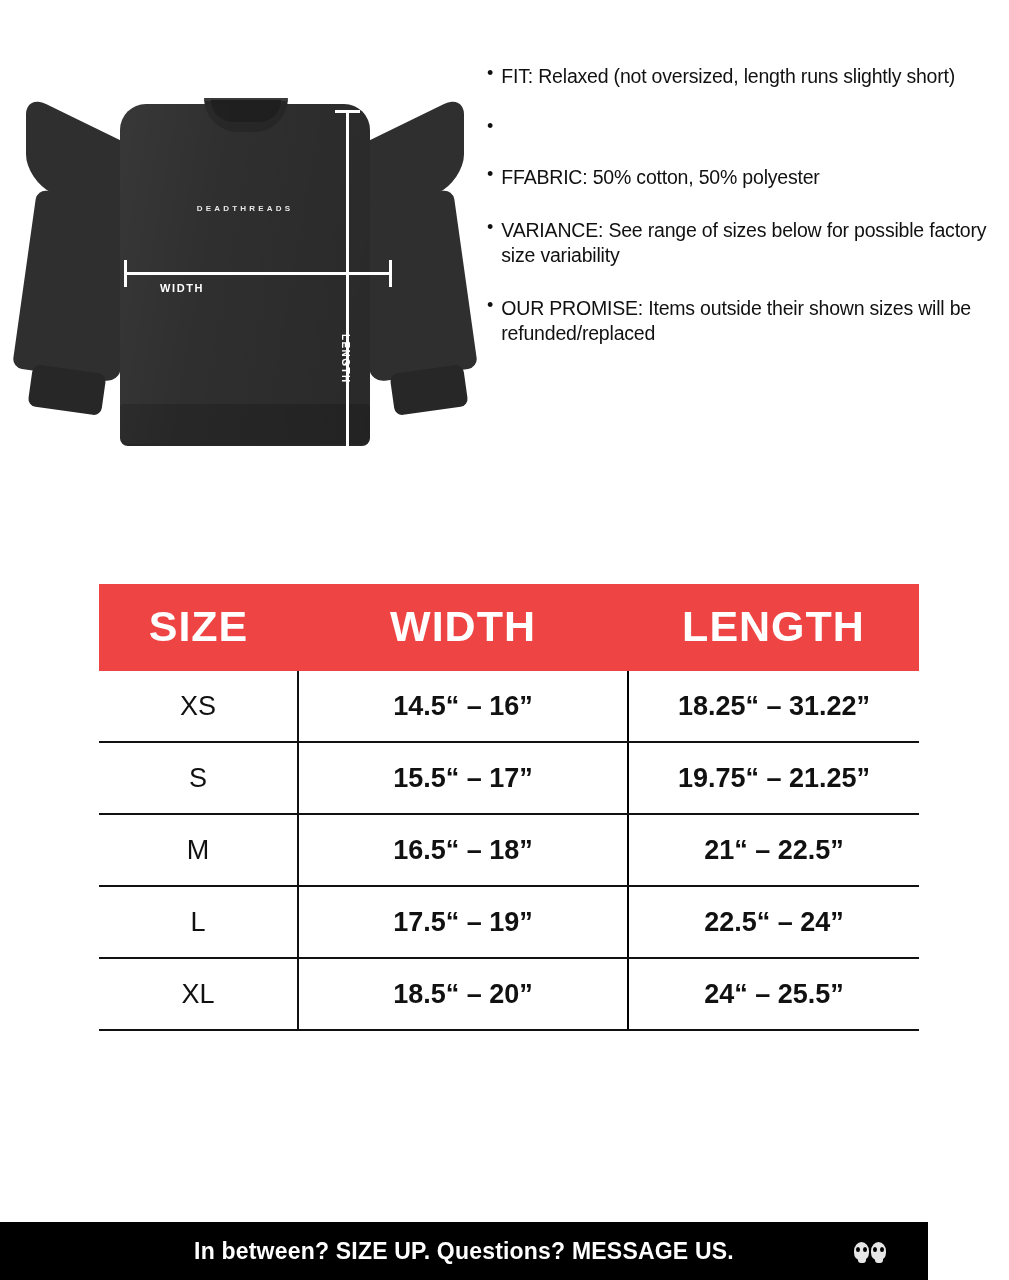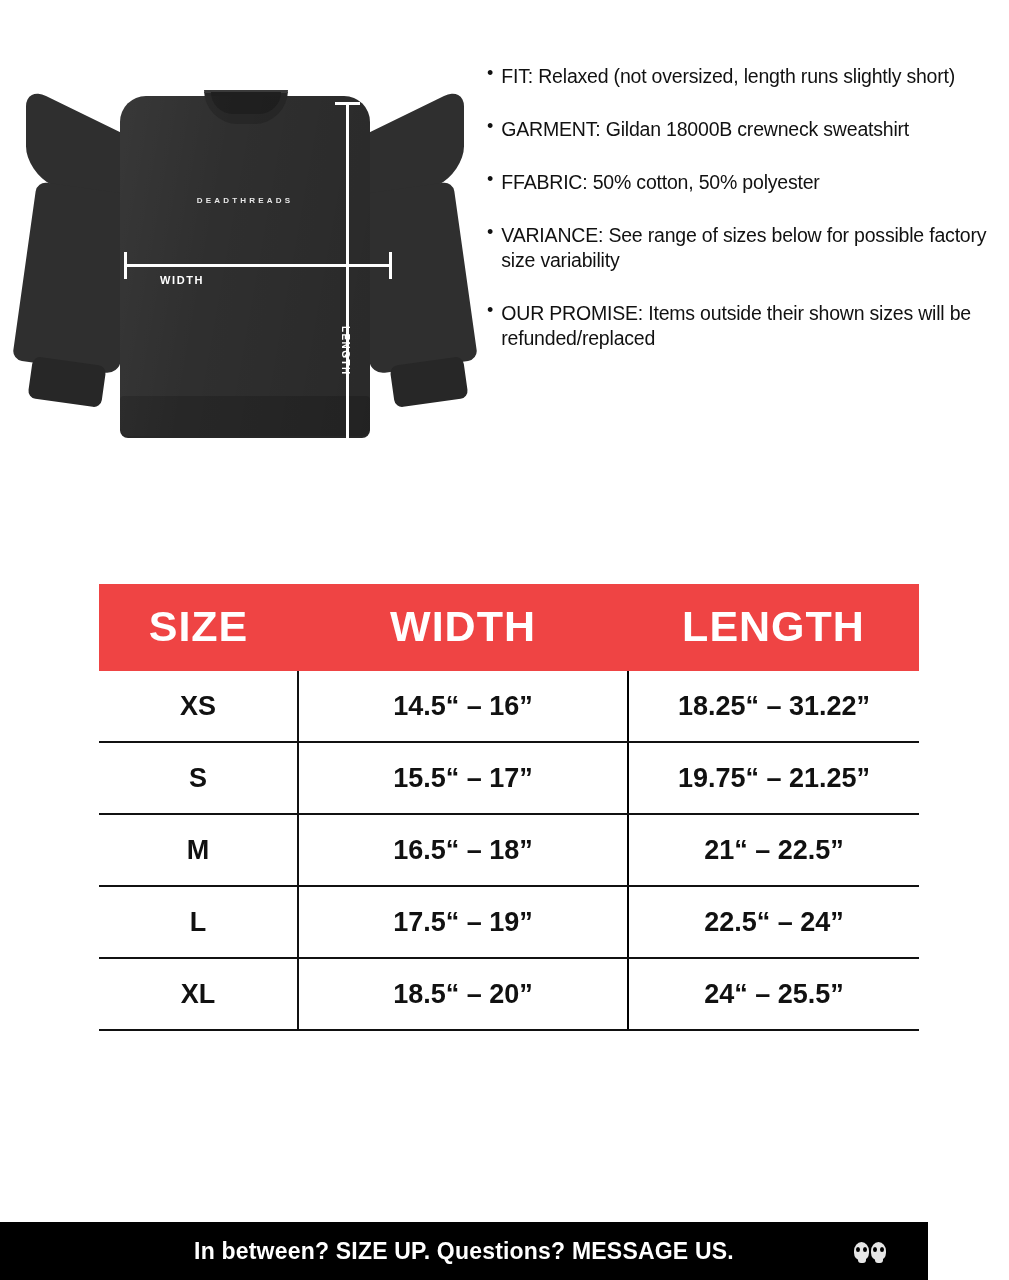--- a/index.html
+++ b/index.html
@@ -28,21 +28,21 @@
   
   .garment-wrap {
     position: absolute;
     left: 8px;
     top: 78px;
     width: 480px;
     height: 400px;
   }
   .sweatshirt {
     position: absolute;
-    left: 0; top: 0;
+    left: 0; top: 8px;
     width: 480px;
     height: 395px;
   }
   
   .ss-body {
     position: absolute;
     left: 112px;
     top: 18px;
     width: 250px;
     height: 340px;
@@ -276,21 +276,21 @@
     border-right: none;
     text-align: center;
     font-size: 27px;
     font-weight: 700;
     padding: 20px 0 19px 0;
     color: #111111;
     font-family: "Liberation Sans", sans-serif;
   }
   table.size-table tbody td.col-size {
     font-size: 27px;
-    font-weight: 700;
+    font-weight: 400;
     border-right: 2px solid #111111;
   }
   table.size-table tbody td.col-width {
     border-right: 2px solid #000000;
   }
   table.size-table tbody tr:first-child td {
     border-top: none;
   }
   table.size-table col.c1 { width: 199px; }
   table.size-table col.c2 { width: 330px; }
@@ -387,21 +387,20 @@
     </div>
   </div>
 
   <div class="bullets">
     <div class="bullet">
       <span class="bullet-dot">•</span>
       <span class="bullet-text">FIT: Relaxed (not oversized, length runs slightly short)</span>
     </div>
     <div class="bullet">
       <span class="bullet-dot">•</span>
-      <span class="bullet-text">GARMENT: Gildan 18000B crewneck sweatshirt</span>
     </div>
     <div class="bullet">
       <span class="bullet-dot">•</span>
       <span class="bullet-text">FFABRIC: 50% cotton, 50% polyester</span>
     </div>
     <div class="bullet">
       <span class="bullet-dot">•</span>
       <span class="bullet-text">VARIANCE: See range of sizes below for possible factory size variability</span>
     </div>
     <div class="bullet">

